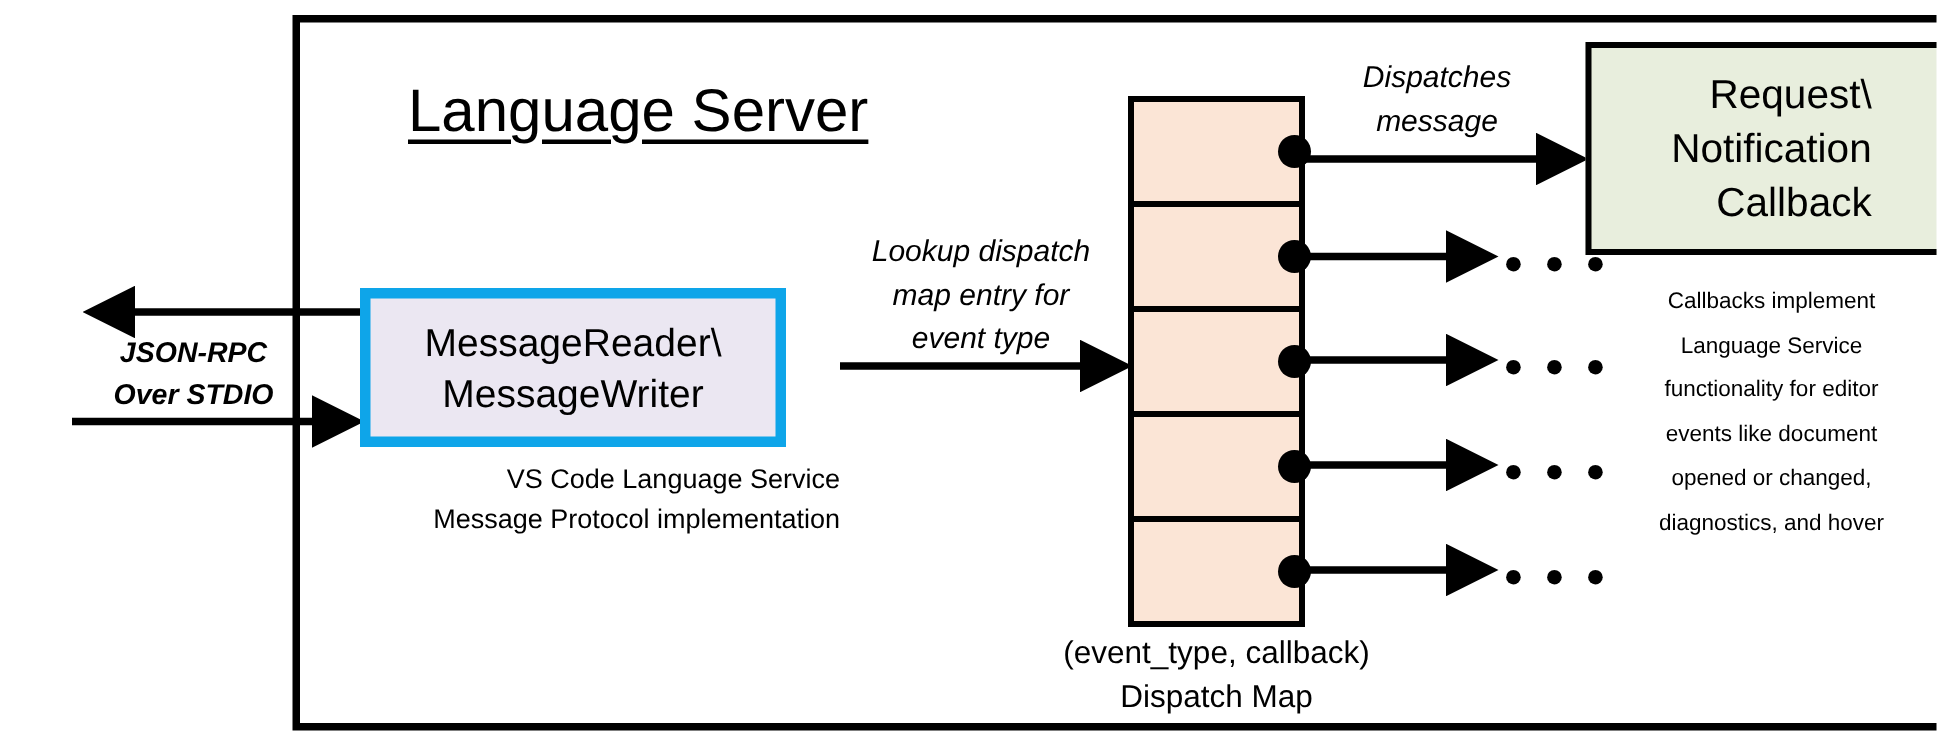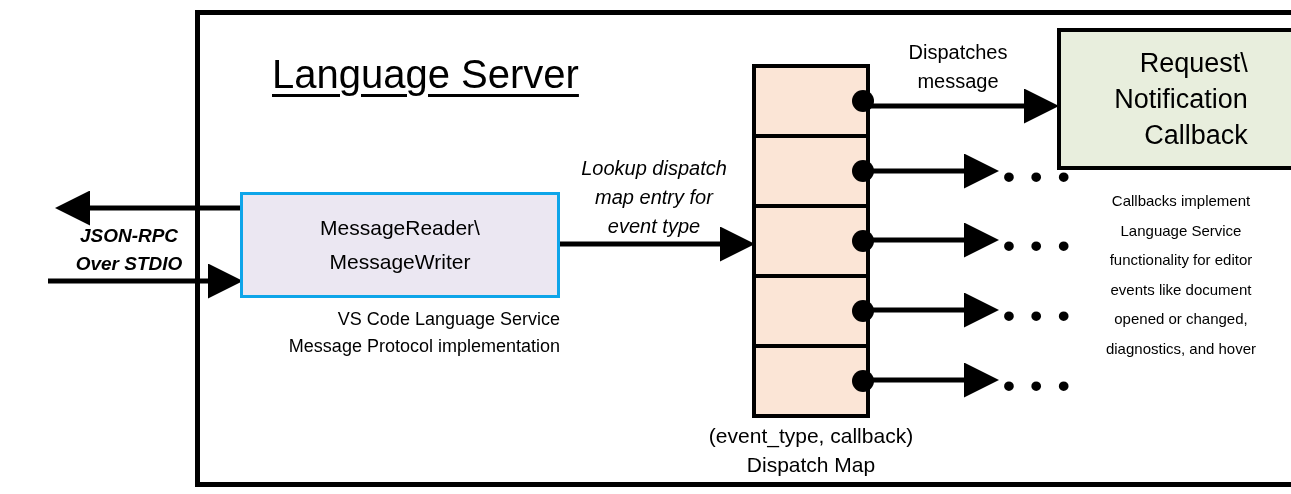--- a/index.html
+++ b/index.html
@@ -43,30 +43,30 @@
     white-space: nowrap;
     text-decoration: underline;
     text-underline-offset: 6px;
     text-decoration-thickness: 3px;
   }
 
   
   #reader-box {
     left: 200px;
     top: 192px;
-    width: 320px;
+    width: 284px;
     height: 106px;
-    border: 3px solid #0ea5e9;
+    border: 7px solid #0ea5e9;
     box-sizing: border-box;
     background: #EBE7F2;
     display: flex;
     align-items: center;
     justify-content: center;
     text-align: center;
-    font-size: 21px;
+    font-size: 26px;
     line-height: 34px;
   }
   #reader-caption {
     left: 200px;
     top: 306px;
     width: 320px;
     text-align: right;
     font-size: 18px;
     line-height: 27px;
   }
@@ -93,20 +93,21 @@
     font-size: 20px;
     line-height: 29px;
   }
 
   
   #dispatch-label {
     left: 838px;
     top: 38px;
     width: 160px;
     text-align: center;
+    font-style: italic;
     font-size: 20px;
     line-height: 29px;
   }
 
   
   #dispatch-map {
     left: 712px;
     top: 64px;
     width: 118px;
     height: 354px;

